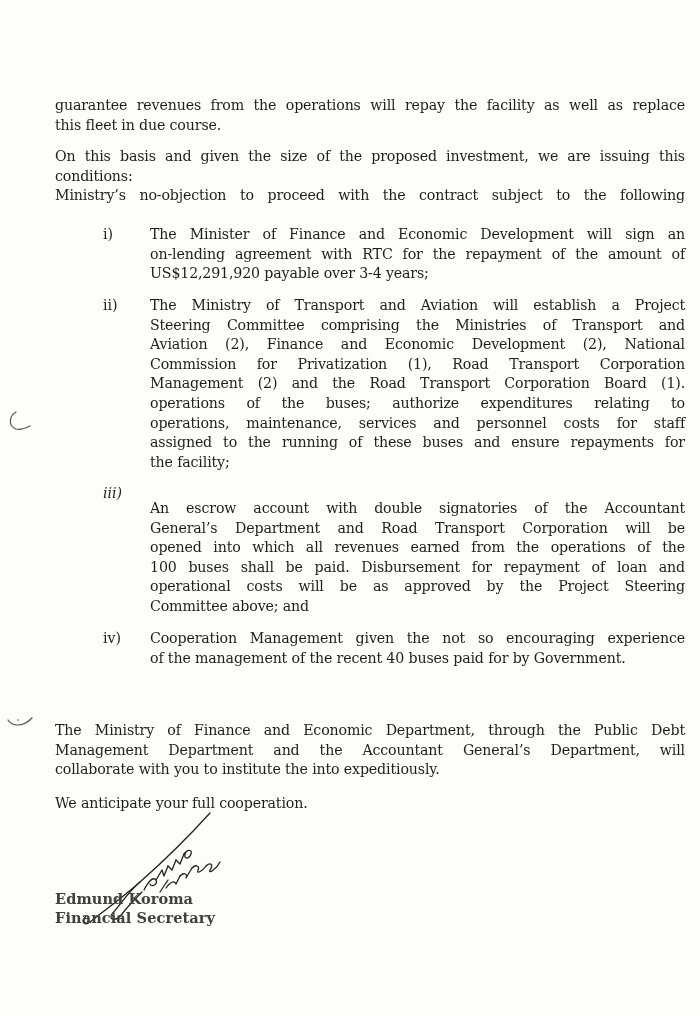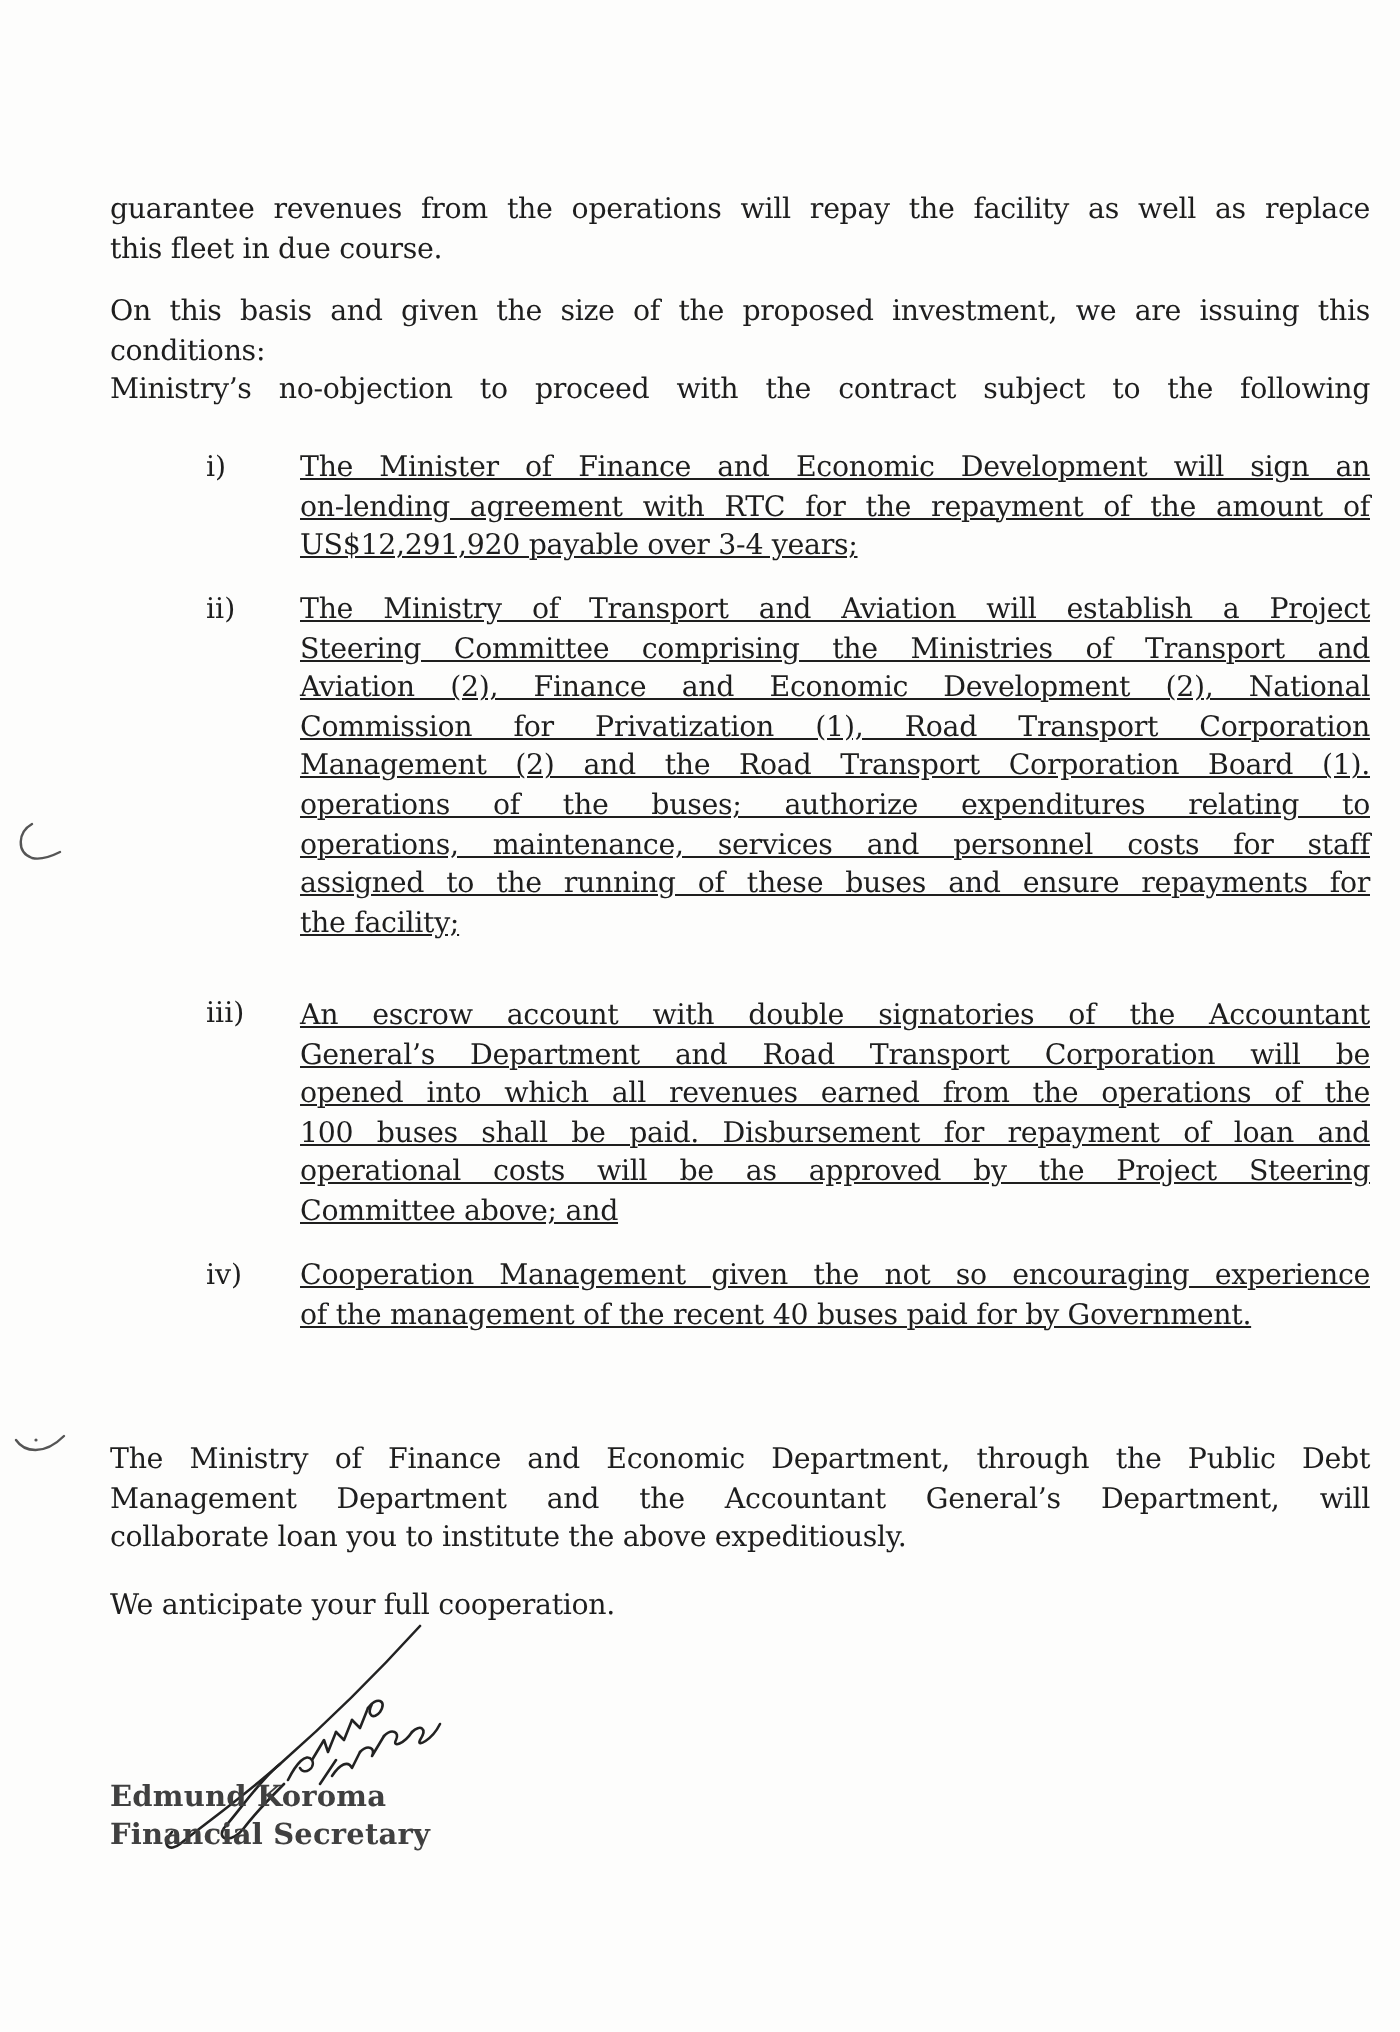--- a/index.html
+++ b/index.html
@@ -39,21 +39,20 @@
     position: absolute;
     left: 103px;
     font-family: "DejaVu Serif", "Liberation Serif", serif;
     font-size: 14.2px;
     line-height: 19.6px;
     color: #1e1e1e;
   }
   .item-body {
     left: 150px;
     width: 535px;
-    text-decoration: underline;
   }
   .line {
     display: block;
     text-align: justify;
     text-align-last: justify;
   }
   .line.last {
     text-align-last: left;
   }
   .sig-name {
@@ -106,40 +105,40 @@
     <span class="line">Steering Committee comprising the Ministries of Transport and</span>
     <span class="line">Aviation (2), Finance and Economic Development (2), National</span>
     <span class="line">Commission for Privatization (1), Road Transport Corporation</span>
     <span class="line">Management (2) and the Road Transport Corporation Board (1).</span>
     <span class="line">operations of the buses; authorize expenditures relating to</span>
     <span class="line">operations, maintenance, services and personnel costs for staff</span>
     <span class="line">assigned to the running of these buses and ensure repayments for</span>
     <span class="line last">the facility;</span>
   </div>
 
-  <div class="item-label" style="top:498px;">iii)</div>
+  <div class="item-label" style="top:484px;font-style:italic;">iii)</div>
   <div class="text item-body" style="top:499px;">
     <span class="line">An escrow account with double signatories of the Accountant</span>
     <span class="line">General’s Department and Road Transport Corporation will be</span>
     <span class="line">opened into which all revenues earned from the operations of the</span>
     <span class="line">100 buses shall be paid.  Disbursement for repayment of loan and</span>
     <span class="line">operational costs will be as approved by the Project Steering</span>
     <span class="line last">Committee above; and</span>
   </div>
 
   <div class="item-label" style="top:629px;">iv)</div>
   <div class="text item-body" style="top:629px;">
     <span class="line">Cooperation Management given the not so encouraging experience</span>
     <span class="line last">of the management of the recent 40 buses paid for by Government.</span>
   </div>
 
   <div class="text para" style="top:721px;">
     <span class="line">The Ministry of Finance and Economic Department, through the Public Debt</span>
     <span class="line">Management Department and the Accountant General’s Department, will</span>
-    <span class="line last">collaborate loan you to institute the above expeditiously.</span>
+    <span class="line last">collaborate with you to institute the into expeditiously.</span>
   </div>
 
   <div class="text para" style="top:794px;">
     <span class="line last">We anticipate your full cooperation.</span>
   </div>
 
   <svg class="signature" viewBox="0 0 200 120">
     <g fill="none" stroke="#222222" stroke-width="1.3" stroke-linecap="round" stroke-linejoin="round">
 
       <path d="M160 3 C 140 25, 115 50, 90 72 C 72 88, 55 100, 40 112 C 35 116, 30 113, 36 106"></path>

